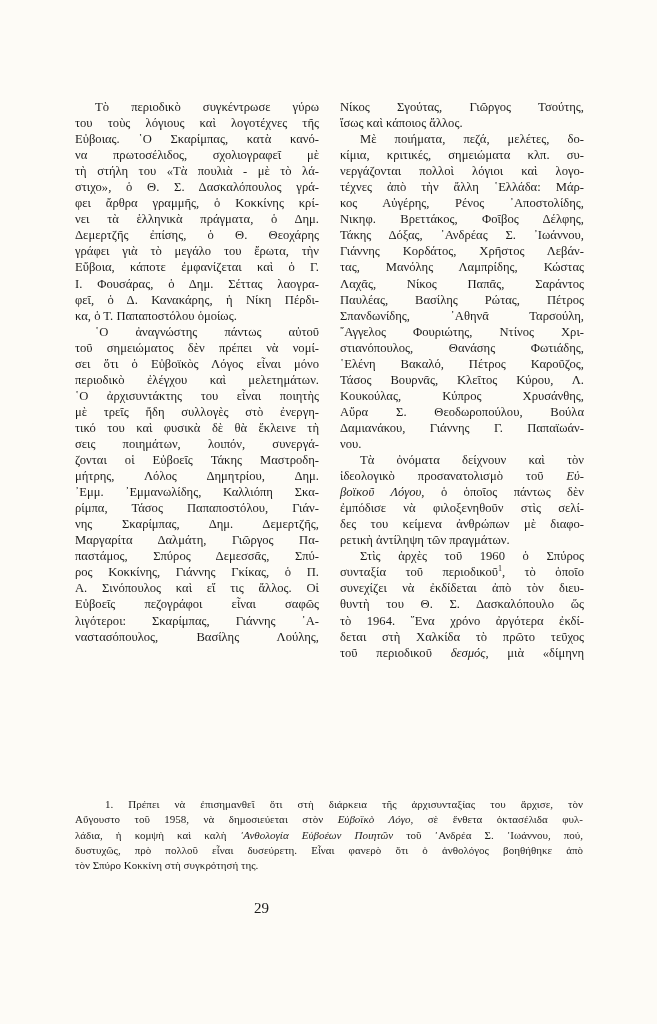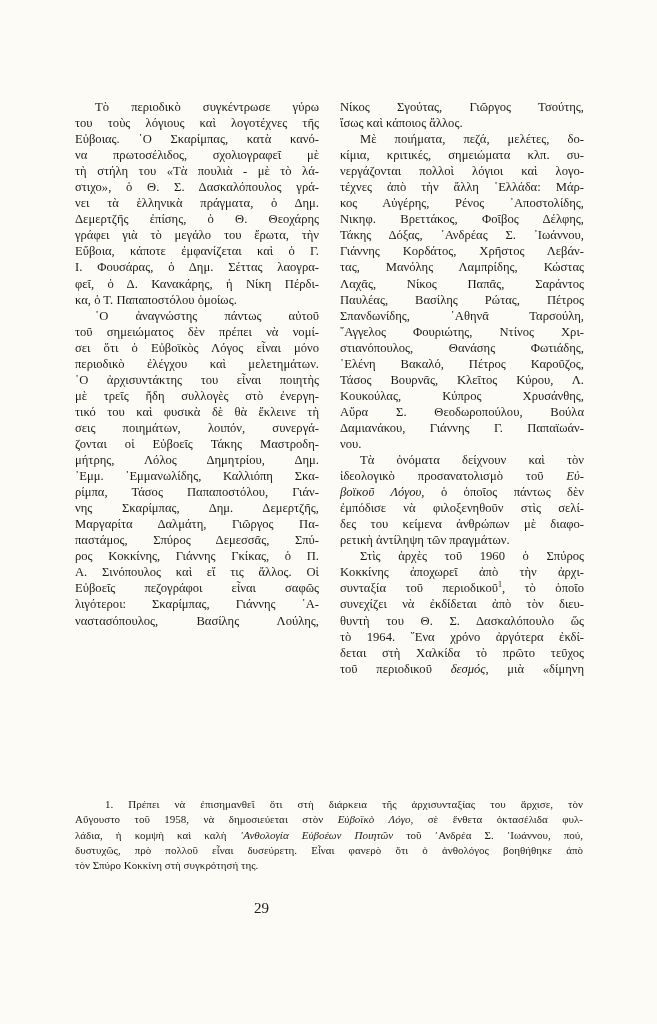--- a/index.html
+++ b/index.html
@@ -50,20 +50,21 @@
 <body>
 
 <div class="page">
   <div class="col left" id="col-left">
       <span class="line indent"><span>Τὸ περιοδικὸ συγκέντρωσε γύρω</span></span>
       <span class="line"><span>του τοὺς λόγιους καὶ λογοτέχνες τῆς</span></span>
       <span class="line"><span>Εὐβοιας. ῾Ο Σκαρίμπας, κατὰ κανό-</span></span>
       <span class="line"><span>να πρωτοσέλιδος, σχολιογραφεῖ μὲ</span></span>
       <span class="line"><span>τὴ στήλη του «Τὰ πουλιὰ - μὲ τὸ λά-</span></span>
       <span class="line"><span>στιχο», ὁ Θ. Σ. Δασκαλόπουλος γρά-</span></span>
+      <span class="line"><span>φει ἄρθρα γραμμῆς, ὁ Κοκκίνης κρί-</span></span>
       <span class="line"><span>νει τὰ ἑλληνικὰ πράγματα, ὁ Δημ.</span></span>
       <span class="line"><span>Δεμερτζῆς ἐπίσης, ὁ Θ. Θεοχάρης</span></span>
       <span class="line"><span>γράφει γιὰ τὸ μεγάλο του ἔρωτα, τὴν</span></span>
       <span class="line"><span>Εὔβοια, κάποτε ἐμφανίζεται καὶ ὁ Γ.</span></span>
       <span class="line"><span>Ι. Φουσάρας, ὁ Δημ. Σέττας λαογρα-</span></span>
       <span class="line"><span>φεῖ, ὁ Δ. Κανακάρης, ἡ Νίκη Πέρδι-</span></span>
       <span class="line last"><span>κα, ὁ Τ. Παπαποστόλου ὁμοίως.</span></span>
       <span class="line indent"><span>῾Ο ἀναγνώστης πάντως αὐτοῦ</span></span>
       <span class="line"><span>τοῦ σημειώματος δὲν πρέπει νὰ νομί-</span></span>
       <span class="line"><span>σει ὅτι ὁ Εὐβοϊκὸς Λόγος εἶναι μόνο</span></span>
@@ -108,21 +109,20 @@
       <span class="line"><span>Αὔρα Σ. Θεοδωροπούλου, Βούλα</span></span>
       <span class="line"><span>Δαμιανάκου, Γιάννης Γ. Παπαϊωάν-</span></span>
       <span class="line last"><span>νου.</span></span>
       <span class="line indent"><span>Τὰ ὀνόματα δείχνουν καὶ τὸν</span></span>
       <span class="line"><span>ἰδεολογικὸ προσανατολισμὸ τοῦ </span><i>Εὐ-</i></span>
       <span class="line"><i>βοϊκοῦ Λόγου</i><span>, ὁ ὁποῖος πάντως δὲν</span></span>
       <span class="line"><span>ἐμπόδισε νὰ φιλοξενηθοῦν στὶς σελί-</span></span>
       <span class="line"><span>δες του κείμενα ἀνθρώπων μὲ διαφο-</span></span>
       <span class="line last"><span>ρετικὴ ἀντίληψη τῶν πραγμάτων.</span></span>
       <span class="line indent"><span>Στὶς ἀρχὲς τοῦ 1960 ὁ Σπύρος</span></span>
-      <span class="line"><span>Κοκκίνης ἀποχωρεῖ ἀπὸ τὴν ἀρχι-</span></span>
       <span class="line"><span>συνταξία τοῦ περιοδικοῦ</span><sup>1</sup><span>, τὸ ὁποῖο</span></span>
       <span class="line"><span>συνεχίζει νὰ ἐκδίδεται ἀπὸ τὸν διευ-</span></span>
       <span class="line"><span>θυντὴ του Θ. Σ. Δασκαλόπουλο ὥς</span></span>
       <span class="line"><span>τὸ 1964. ῞Ενα χρόνο ἀργότερα ἐκδί-</span></span>
       <span class="line"><span>δεται στὴ Χαλκίδα τὸ πρῶτο τεῦχος</span></span>
       <span class="line"><span>τοῦ περιοδικοῦ </span><i>δεσμός</i><span>, μιὰ «δίμηνη</span></span>
     </div>
   <div class="footnotes" id="footnotes">
       <span class="fnline first"><span>1. Πρέπει νὰ ἐπισημανθεῖ ὅτι στὴ διάρκεια τῆς ἀρχισυνταξίας του ἄρχισε, τὸν</span></span>
       <span class="fnline"><span>Αὔγουστο τοῦ 1958, νὰ δημοσιεύεται στὸν </span><i>Εὐβοϊκὸ Λόγο</i><span>, σὲ ἔνθετα ὀκτασέλιδα φυλ-</span></span>

